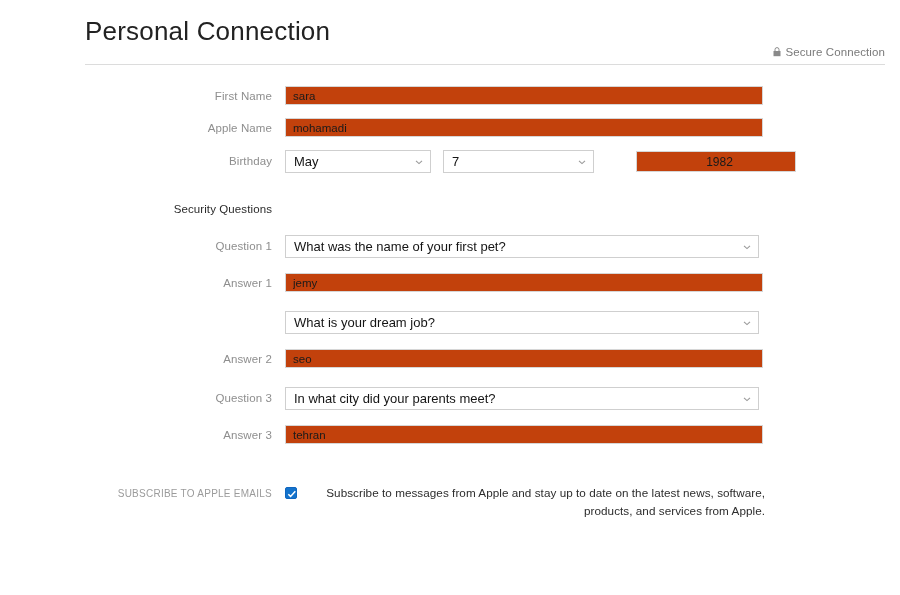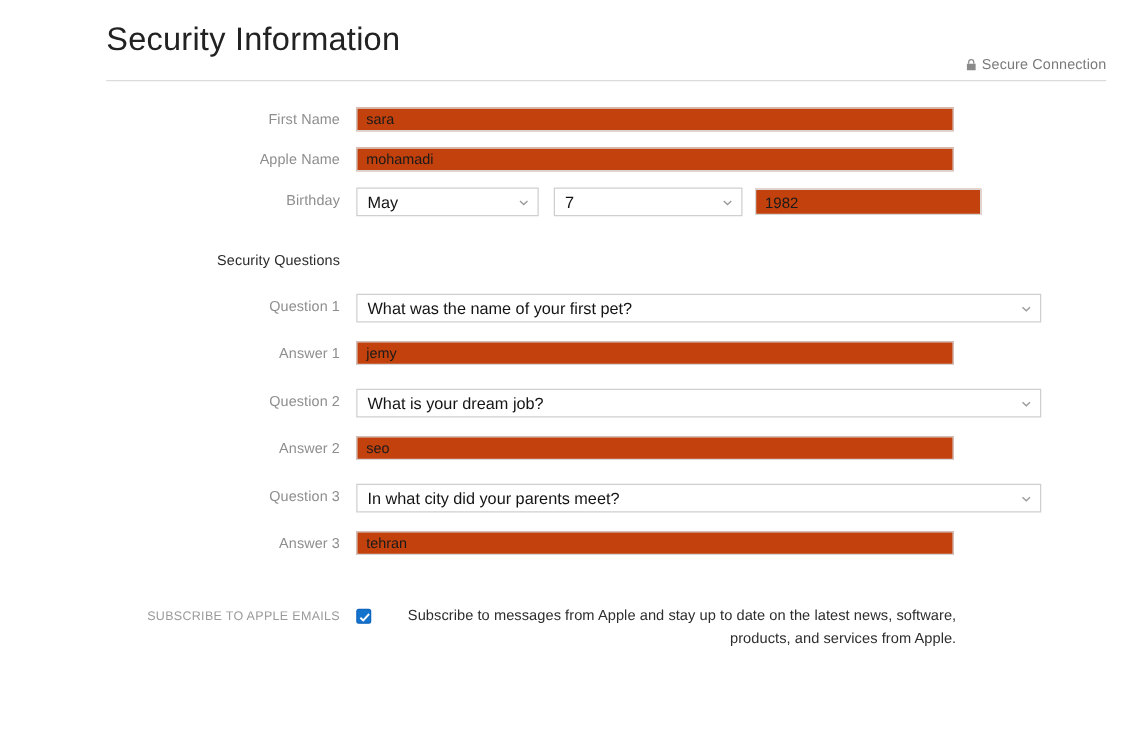--- a/index.html
+++ b/index.html
@@ -143,21 +143,21 @@
     margin-left: 6px;
     display: block;
   }
   .chevron svg { display: block; }
 
   
   .birthday-row { height: 23px; margin-bottom: 13px; }
   .birthday-row .field-label { line-height: 23px; }
   .sel-month { left: 285px; width: 146px; top: 0; }
   .sel-day   { left: 443px; width: 151px; top: 0; }
-  .inp-year  { left: 604px; width: 181px; top: 1px; height: 21px; font-size: 12px; }
+  .inp-year  { left: 636px; width: 160px; top: 1px; height: 21px; font-size: 12px; text-align: center; }
 
   
   .section-header {
     position: relative;
     height: 18px;
     margin-top: 27px;
     margin-bottom: 17px;
     padding-left: 12px;
   }
   .section-title {
@@ -168,21 +168,21 @@
     font-size: 11.5px;
     color: #2b2b2b;
     line-height: 18px;
     letter-spacing: 0.1px;
     white-space: nowrap;
   }
 
   
   .question-row { height: 23px; margin-bottom: 15px; padding-left: 23px; }
   .question-row .field-label { line-height: 23px; }
-  .sel-question { left: 285px; width: 548px; top: 0; }
+  .sel-question { left: 285px; width: 474px; top: 0; }
 
   .answer-row { height: 21px; margin-bottom: 17px; }
 
   
   .subscribe {
     position: relative;
     margin-top: 38px;
     height: 50px;
   }
   .subscribe-label {
@@ -227,21 +227,21 @@
     line-height: 18px;
     letter-spacing: 0.05px;
   }
 </style>
 </head>
 <body>
 
 <div class="page">
 
   <div class="header">
-    <div class="page-title">Security Information</div>
+    <div class="page-title">Personal Connection</div>
     <div class="secure-connection">
       <span class="lock-icon">
         <svg width="8" height="10" viewBox="0 0 8 10">
           <path d="M2 4V2.6A2 2 0 0 1 6 2.6V4" fill="none" stroke="#8a8a8a" stroke-width="1"></path>
           <rect x="0.5" y="4" width="7" height="5.2" fill="#8a8a8a"></rect>
         </svg>
       </span>
       <span>Secure Connection</span>
     </div>
   </div>
@@ -298,21 +298,20 @@
         </span>
       </div>
     </div>
 
     <div class="row answer-row">
       <label class="field-label">Answer 1</label>
       <input class="text-input input-wide" type="text" value="jemy" style="">
     </div>
 
     <div class="row question-row">
-      <label class="field-label">Question 2</label>
       <div class="select-box sel-question">
         <span class="select-value">What is your dream job?</span>
         <span class="chevron">
           <svg width="10" height="10" viewBox="0 0 10 10">
               <path d="M2 3.8 L5 6.6 L8 3.8" fill="none" stroke="#9a9a9a" stroke-width="1.1"></path>
             </svg>
         </span>
       </div>
     </div>
 

